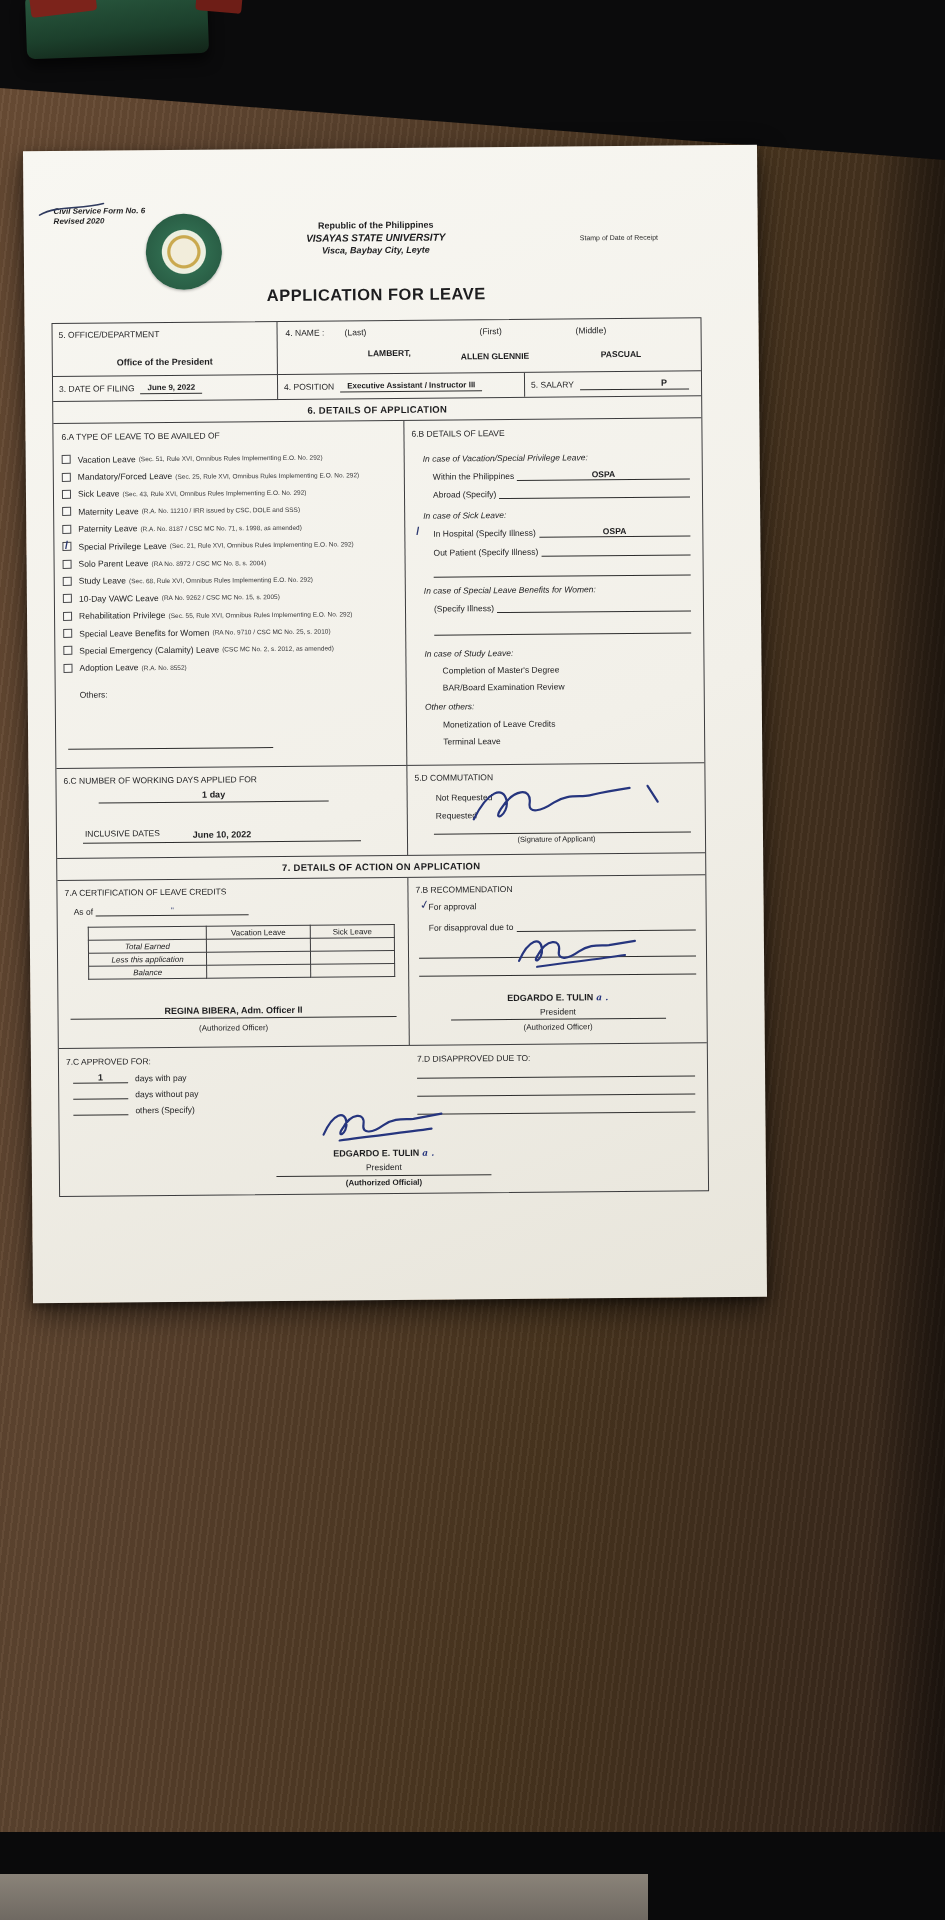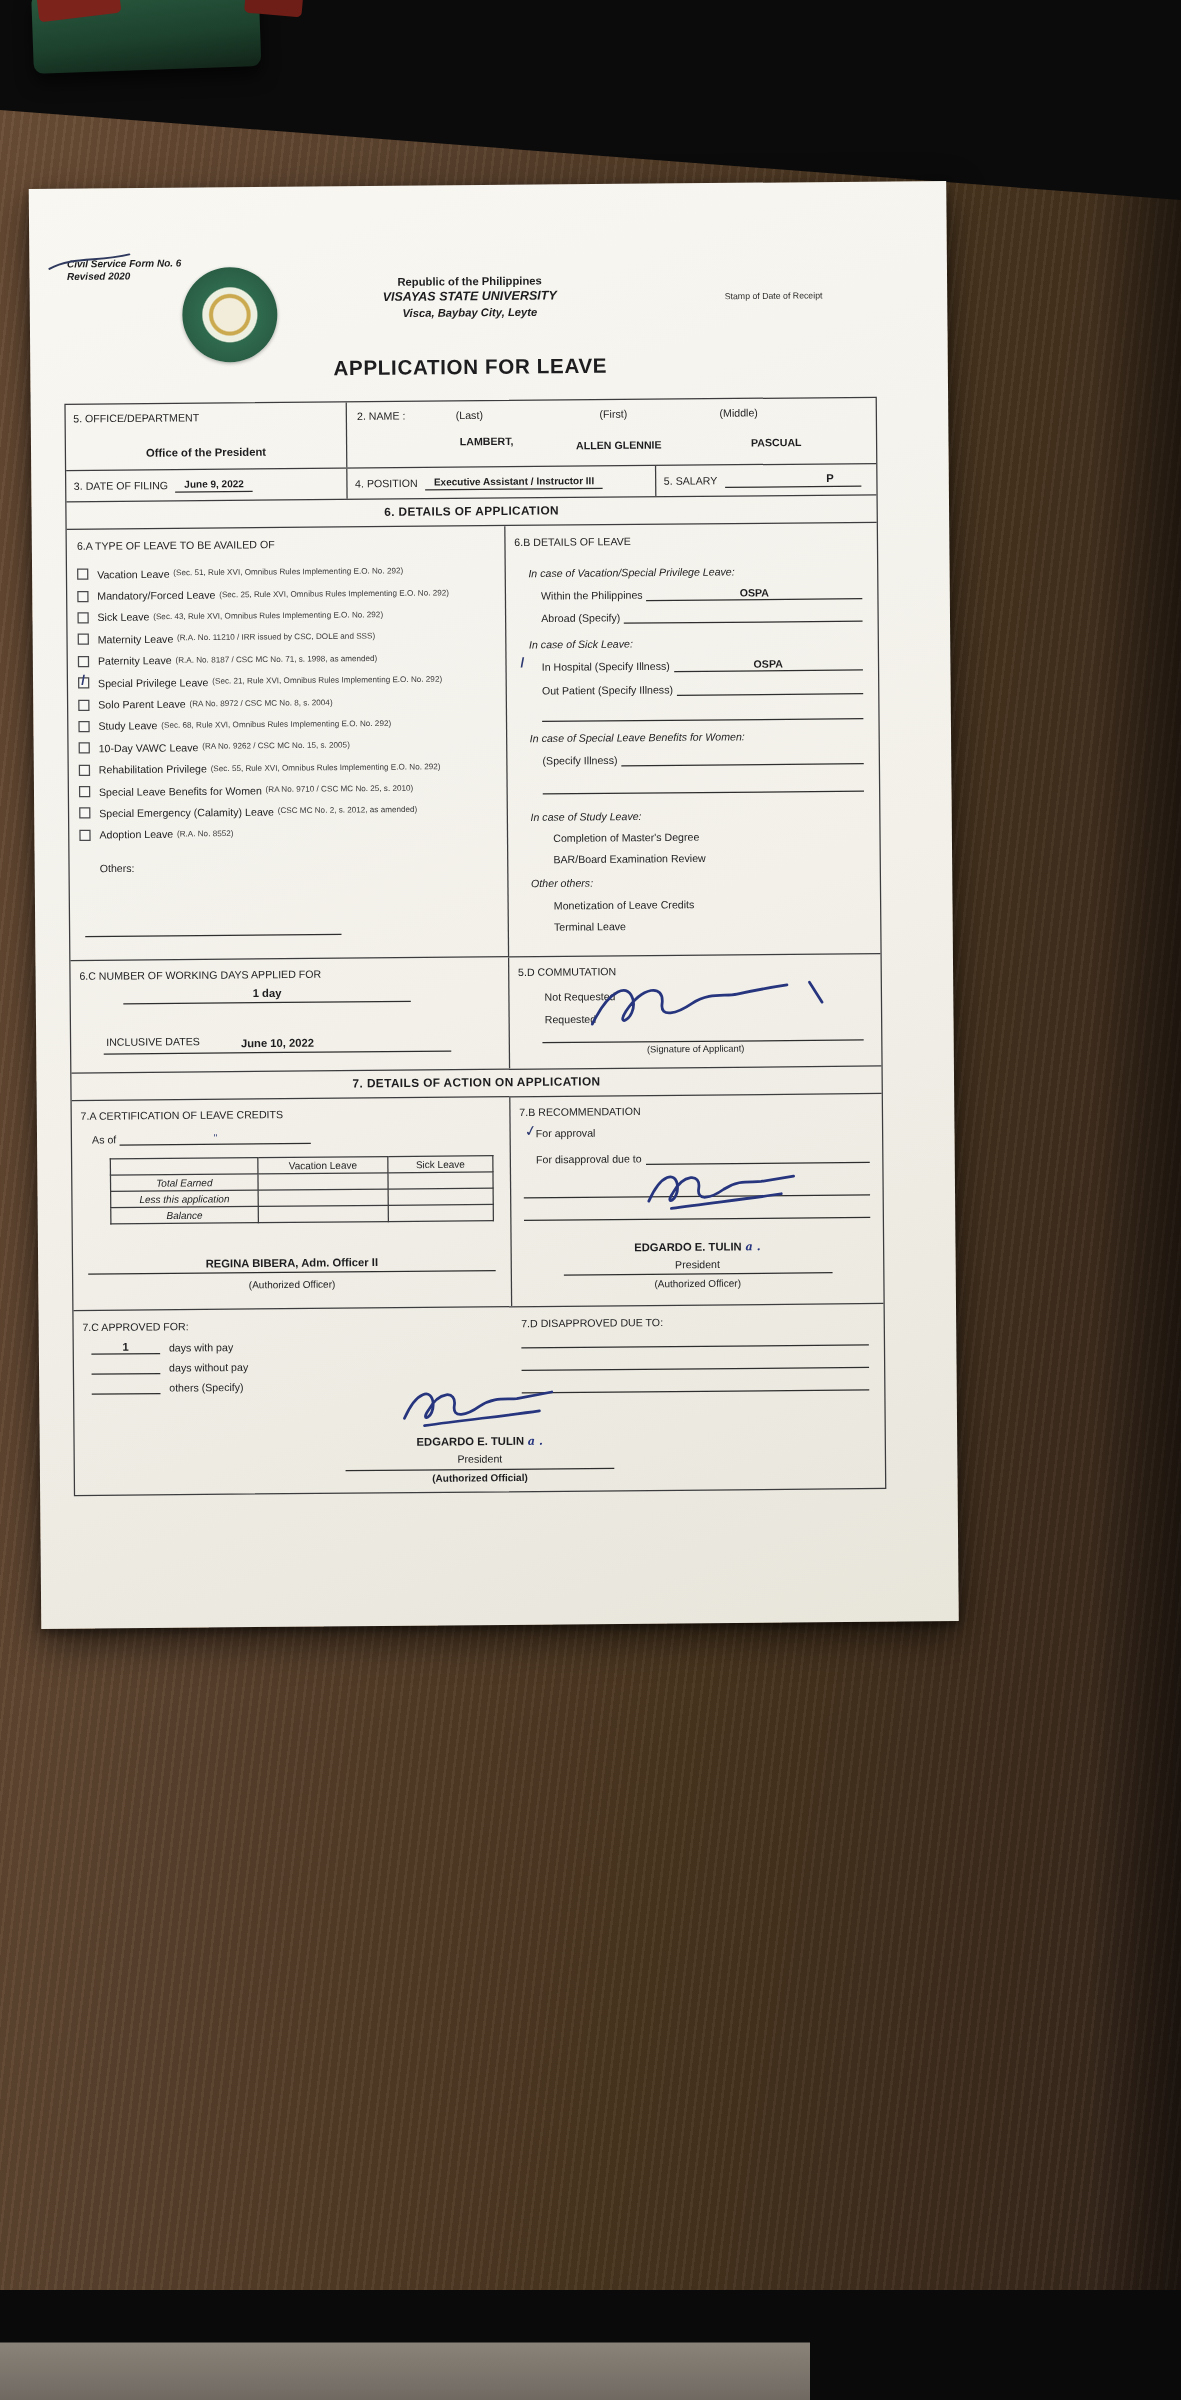--- a/index.html
+++ b/index.html
@@ -49,21 +49,21 @@
   .r { position:relative; border-bottom:1px solid #3c3c3e; display:flex; }
   .r.last { border-bottom:none; }
   .hdrrow { position:relative; border-bottom:1px solid #3c3c3e; height:22px; line-height:22px; text-align:center; font-weight:bold; font-size:9.5px; letter-spacing:0.3px; }
 
   .row1 { height:53px; }
   .cell-office { width:225px; border-right:1px solid #3c3c3e; position:relative; }
   .office-label { position:absolute; left:6px; top:6px; }
   .office-value { position:absolute; left:0; right:0; bottom:8px; text-align:center; font-weight:bold; font-size:9px; }
   .cell-name { flex:1; position:relative; }
   .name-label { position:absolute; left:8px; top:6px; }
-  .col-last { position:absolute; left:67px; top:6px;margin-left:20px; }
+  .col-last { position:absolute; left:67px; top:6px; }
   .col-first { position:absolute; left:202px; top:6px; }
   .col-middle { position:absolute; left:298px; top:6px; }
   .val-last { position:absolute; left:90px; top:27px; font-weight:bold; }
   .val-first { position:absolute; left:183px; top:31px; font-weight:bold; }
   .val-middle { position:absolute; left:323px; top:30px; font-weight:bold; }
 
   .row2 { height:25px; }
   .cell-date { width:225px; border-right:1px solid #3c3c3e; display:flex; align-items:center; padding:0 6px; }
   .cell-pos { width:247px; border-right:1px solid #3c3c3e; display:flex; align-items:center; padding:0 6px; }
   .cell-sal { flex:1; display:flex; align-items:center; padding:0 12px 0 6px; }
@@ -160,21 +160,21 @@
   <div class="title">APPLICATION FOR LEAVE</div>
 
   <div class="formbox">
 
     <div class="r row1">
       <div class="cell-office">
         <span class="office-label">5.  OFFICE/DEPARTMENT</span>
         <span class="office-value">Office of the President</span>
       </div>
       <div class="cell-name">
-        <span class="name-label">2.  NAME :</span>
+        <span class="name-label">4.  NAME :</span>
         <span class="col-last">(Last)</span>
         <span class="col-first">(First)</span>
         <span class="col-middle">(Middle)</span>
         <span class="val-last">LAMBERT,</span>
         <span class="val-first">ALLEN GLENNIE</span>
         <span class="val-middle">PASCUAL</span>
       </div>
     </div>
 
     <div class="r row2">

